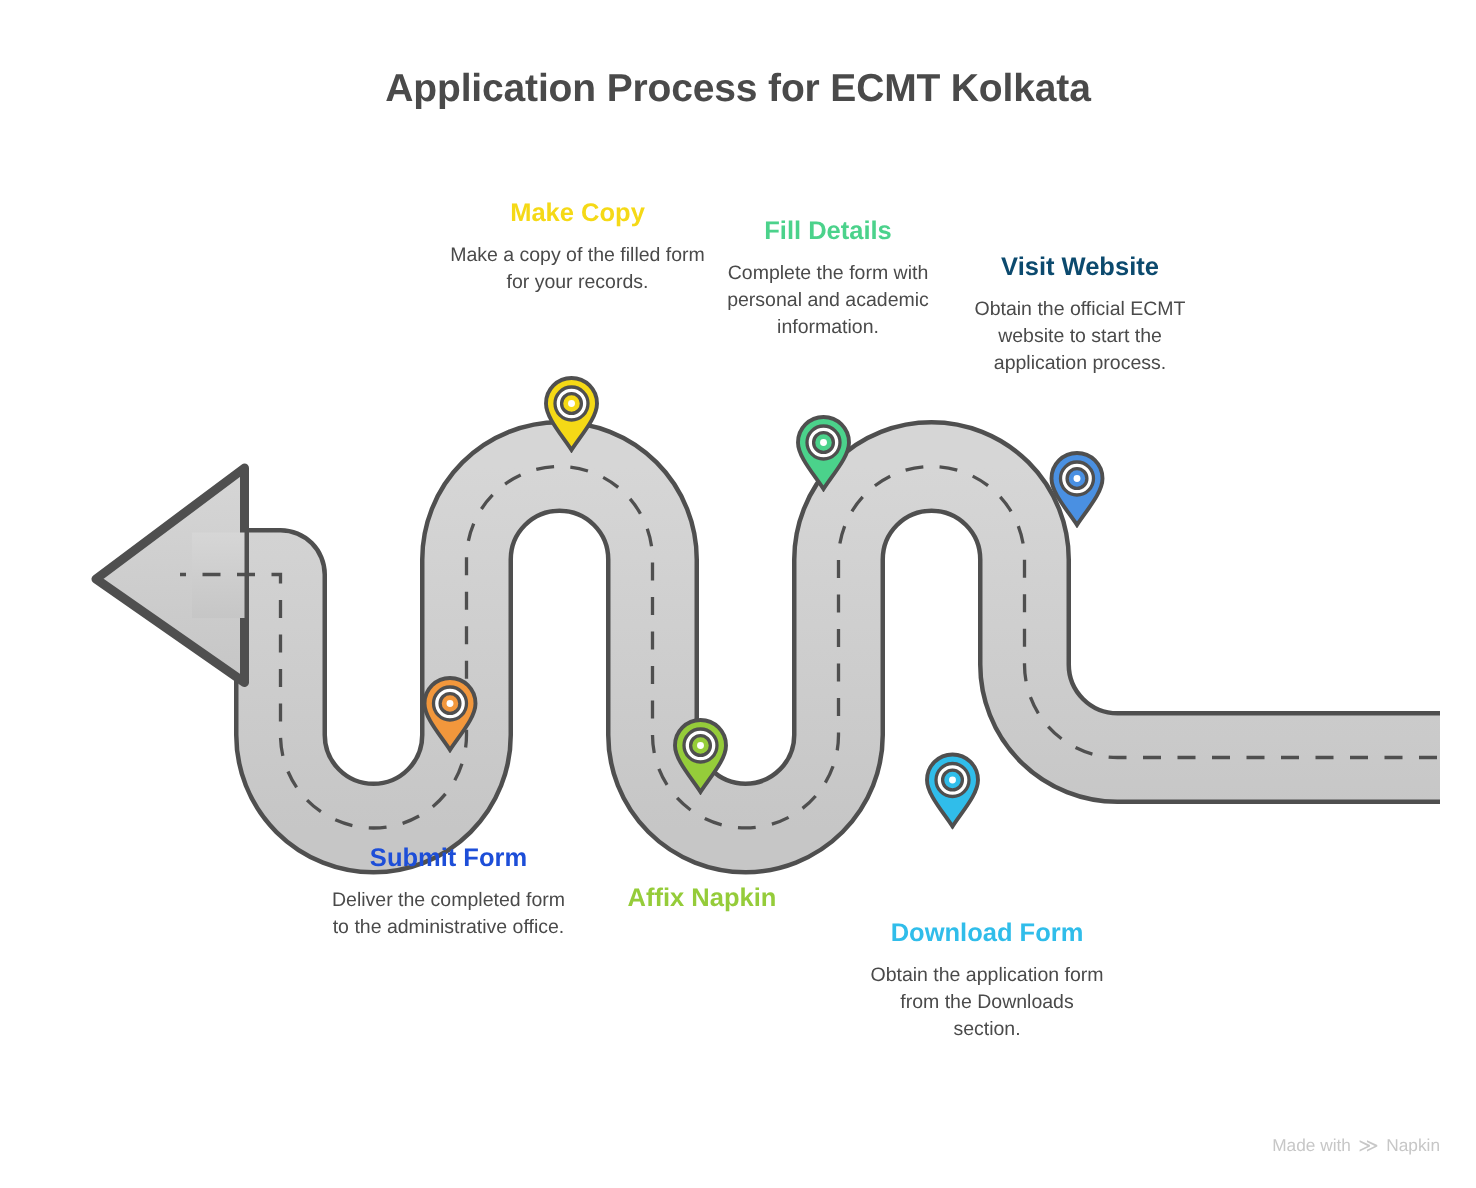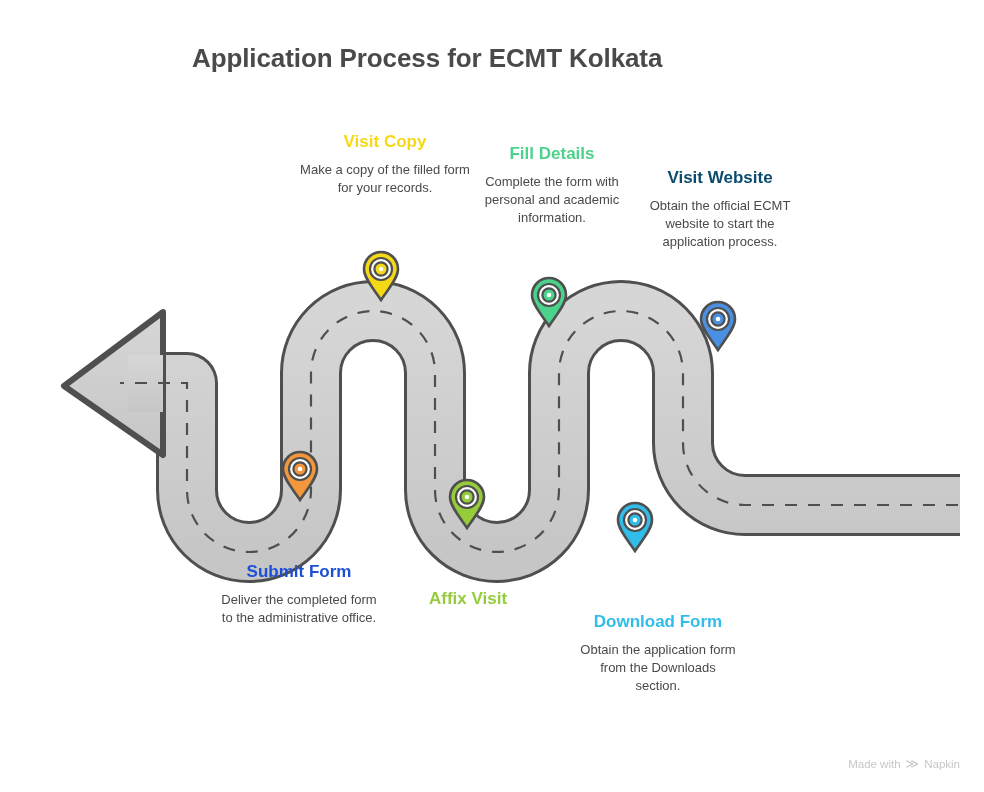--- a/index.html
+++ b/index.html
@@ -24,20 +24,21 @@
     width: 984px;
     height: 792px;
   }
 
   
   #page-title {
     position: absolute;
     left: 192px;
     top: 44px;
     width: 600px;
+    text-align: center;
     font-size: 26px;
     font-weight: bold;
     line-height: 1.15;
     color: #4a4a4a;
     letter-spacing: -0.1px;
   }
 
   
   #road-layer {
     position: absolute;
@@ -224,41 +225,41 @@
   <div class="pin" id="pin-download-form">
     <svg viewBox="0 0 40 52">
       <path d="M20 2 C10.6 2 3 9.6 3 19 C3 28.5 13.5 40 20 50 C26.5 40 37 28.5 37 19 C37 9.6 29.4 2 20 2 Z" fill="#30bdea" stroke="#4f4f4f" stroke-width="2.6"></path>
       <circle cx="20" cy="19" r="11" fill="#ffffff" stroke="#4f4f4f" stroke-width="2.2"></circle>
       <circle cx="20" cy="19" r="6.6" fill="#30bdea" stroke="#4f4f4f" stroke-width="2.2"></circle>
       <circle cx="20" cy="19" r="2.3" fill="#ffffff"></circle>
     </svg>
   </div>
 
   <div class="step-block" id="step-take-copy">
-    <div class="step-title" style="color: rgb(245, 217, 22);">Visit Copy</div>
+    <div class="step-title" style="color: rgb(245, 217, 22);">Make Copy</div>
     <div class="step-desc">Make a copy of the filled form for your records.</div>
   </div>
 
   <div class="step-block" id="step-fill-details">
     <div class="step-title" style="color: rgb(75, 210, 139);">Fill Details</div>
     <div class="step-desc">Complete the form with personal and academic information.</div>
   </div>
 
   <div class="step-block" id="step-visit-website">
     <div class="step-title" style="color: #0c4a6e;">Visit Website</div>
     <div class="step-desc">Obtain the official ECMT website to start the application process.</div>
   </div>
 
   <div class="step-block" id="step-submit-form">
     <div class="step-title" style="color: #1d4ed8;">Submit Form</div>
     <div class="step-desc">Deliver the completed form to the administrative office.</div>
   </div>
 
   <div class="step-block" id="step-affix-photo">
-    <div class="step-title" style="color: rgb(149, 204, 58);">Affix Visit</div>
+    <div class="step-title" style="color: rgb(149, 204, 58);">Affix Napkin</div>
   </div>
 
   <div class="step-block" id="step-download-form">
     <div class="step-title" style="color: rgb(48, 189, 234);">Download Form</div>
     <div class="step-desc">Obtain the application form from the Downloads section.</div>
   </div>
 
   <div id="watermark" style="color: rgb(199, 199, 199); margin-left: 19px;">
     <span>Made with</span>
     <span class="wm-logo">≫</span>

